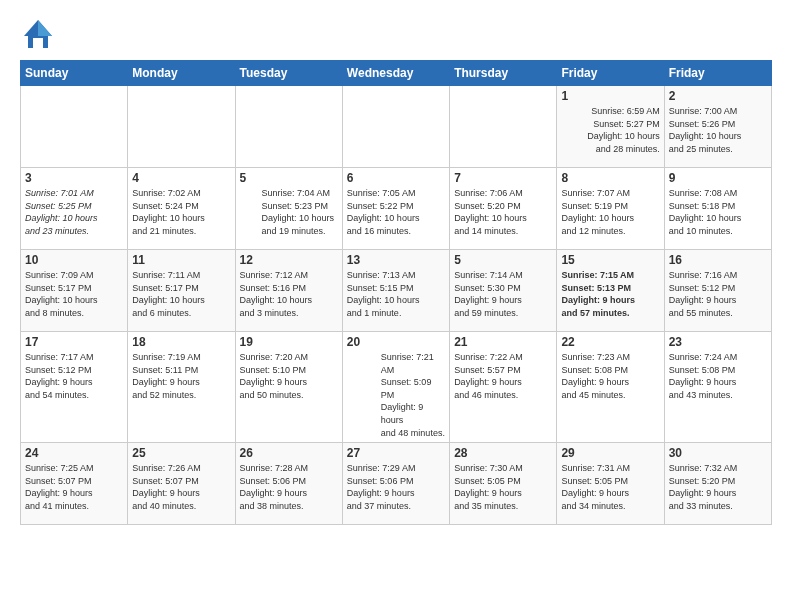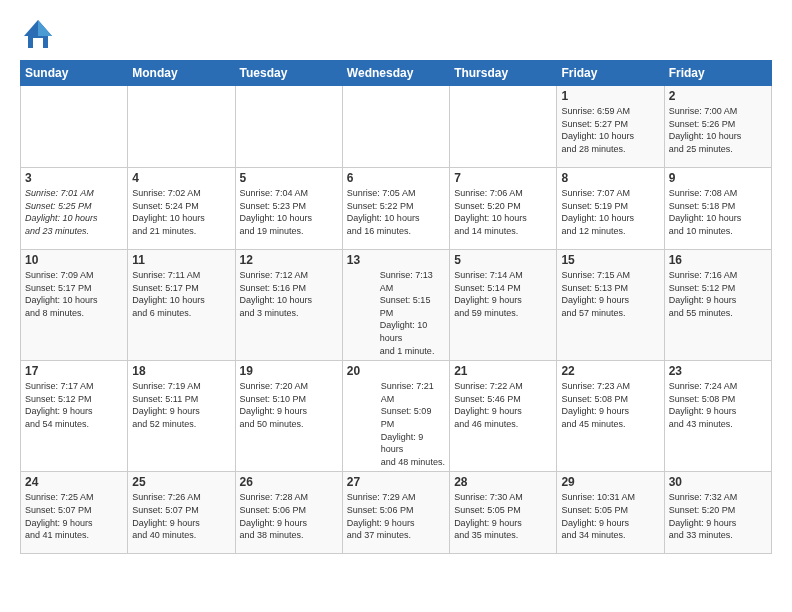--- a/index.html
+++ b/index.html
@@ -128,21 +128,21 @@
     </thead>
     <tbody id="calendar-body">
     <tr>
           <td class="empty"></td>
           <td class="empty"></td>
           <td class="empty"></td>
           <td class="empty"></td>
           <td class="empty"></td>
           <td>
             <span class="day-num">1</span>
-            <div class="day-info" style="white-space: pre-line;">Sunrise: 6:59 AM
+            <div class="day-info" style="white-space: pre-line; text-align: right;">Sunrise: 6:59 AM
 Sunset: 5:27 PM
 Daylight: 10 hours
 and 28 minutes.</div>
           </td>
           <td>
             <span class="day-num">2</span>
             <div class="day-info" style="white-space: pre-line;">Sunrise: 7:00 AM
 Sunset: 5:26 PM
 Daylight: 10 hours
 and 25 minutes.</div>
@@ -158,21 +158,21 @@
           </td>
           <td>
             <span class="day-num">4</span>
             <div class="day-info" style="white-space: pre-line;">Sunrise: 7:02 AM
 Sunset: 5:24 PM
 Daylight: 10 hours
 and 21 minutes.</div>
           </td>
           <td>
             <span class="day-num">5</span>
-            <div class="day-info" style="white-space: pre-line;">Sunrise: 7:04 AM
+            <div class="day-info" style="white-space: pre-line; margin-left: 22px;">Sunrise: 7:04 AM
 Sunset: 5:23 PM
 Daylight: 10 hours
 and 19 minutes.</div>
           </td>
           <td>
             <span class="day-num">6</span>
             <div class="day-info" style="white-space: pre-line;">Sunrise: 7:05 AM
 Sunset: 5:22 PM
 Daylight: 10 hours
 and 16 minutes.</div>
@@ -216,35 +216,35 @@
           </td>
           <td>
             <span class="day-num">12</span>
             <div class="day-info" style="white-space: pre-line;">Sunrise: 7:12 AM
 Sunset: 5:16 PM
 Daylight: 10 hours
 and 3 minutes.</div>
           </td>
           <td>
             <span class="day-num">13</span>
-            <div class="day-info" style="white-space: pre-line; margin-left: 33px;">Sunrise: 7:13 AM
+            <div class="day-info" style="white-space: pre-line;">Sunrise: 7:13 AM
 Sunset: 5:15 PM
 Daylight: 10 hours
 and 1 minute.</div>
           </td>
           <td>
             <span class="day-num">5</span>
             <div class="day-info" style="white-space: pre-line;">Sunrise: 7:14 AM
-Sunset: 5:14 PM
+Sunset: 5:30 PM
 Daylight: 9 hours
 and 59 minutes.</div>
           </td>
           <td>
             <span class="day-num">15</span>
-            <div class="day-info" style="white-space: pre-line;">Sunrise: 7:15 AM
+            <div class="day-info" style="white-space: pre-line; font-weight: bold;">Sunrise: 7:15 AM
 Sunset: 5:13 PM
 Daylight: 9 hours
 and 57 minutes.</div>
           </td>
           <td>
             <span class="day-num">16</span>
             <div class="day-info" style="white-space: pre-line;">Sunrise: 7:16 AM
 Sunset: 5:12 PM
 Daylight: 9 hours
 and 55 minutes.</div>
@@ -275,21 +275,21 @@
           <td>
             <span class="day-num">20</span>
             <div class="day-info" style="white-space: pre-line; margin-left: 34px;">Sunrise: 7:21 AM
 Sunset: 5:09 PM
 Daylight: 9 hours
 and 48 minutes.</div>
           </td>
           <td>
             <span class="day-num">21</span>
             <div class="day-info" style="white-space: pre-line;">Sunrise: 7:22 AM
-Sunset: 5:46 PM
+Sunset: 5:57 PM
 Daylight: 9 hours
 and 46 minutes.</div>
           </td>
           <td>
             <span class="day-num">22</span>
             <div class="day-info" style="white-space: pre-line;">Sunrise: 7:23 AM
 Sunset: 5:08 PM
 Daylight: 9 hours
 and 45 minutes.</div>
           </td>
@@ -332,21 +332,21 @@
           </td>
           <td>
             <span class="day-num">28</span>
             <div class="day-info" style="white-space: pre-line;">Sunrise: 7:30 AM
 Sunset: 5:05 PM
 Daylight: 9 hours
 and 35 minutes.</div>
           </td>
           <td>
             <span class="day-num">29</span>
-            <div class="day-info" style="white-space: pre-line;">Sunrise: 10:31 AM
+            <div class="day-info" style="white-space: pre-line;">Sunrise: 7:31 AM
 Sunset: 5:05 PM
 Daylight: 9 hours
 and 34 minutes.</div>
           </td>
           <td>
             <span class="day-num">30</span>
             <div class="day-info" style="white-space: pre-line;">Sunrise: 7:32 AM
 Sunset: 5:20 PM
 Daylight: 9 hours
 and 33 minutes.</div>

